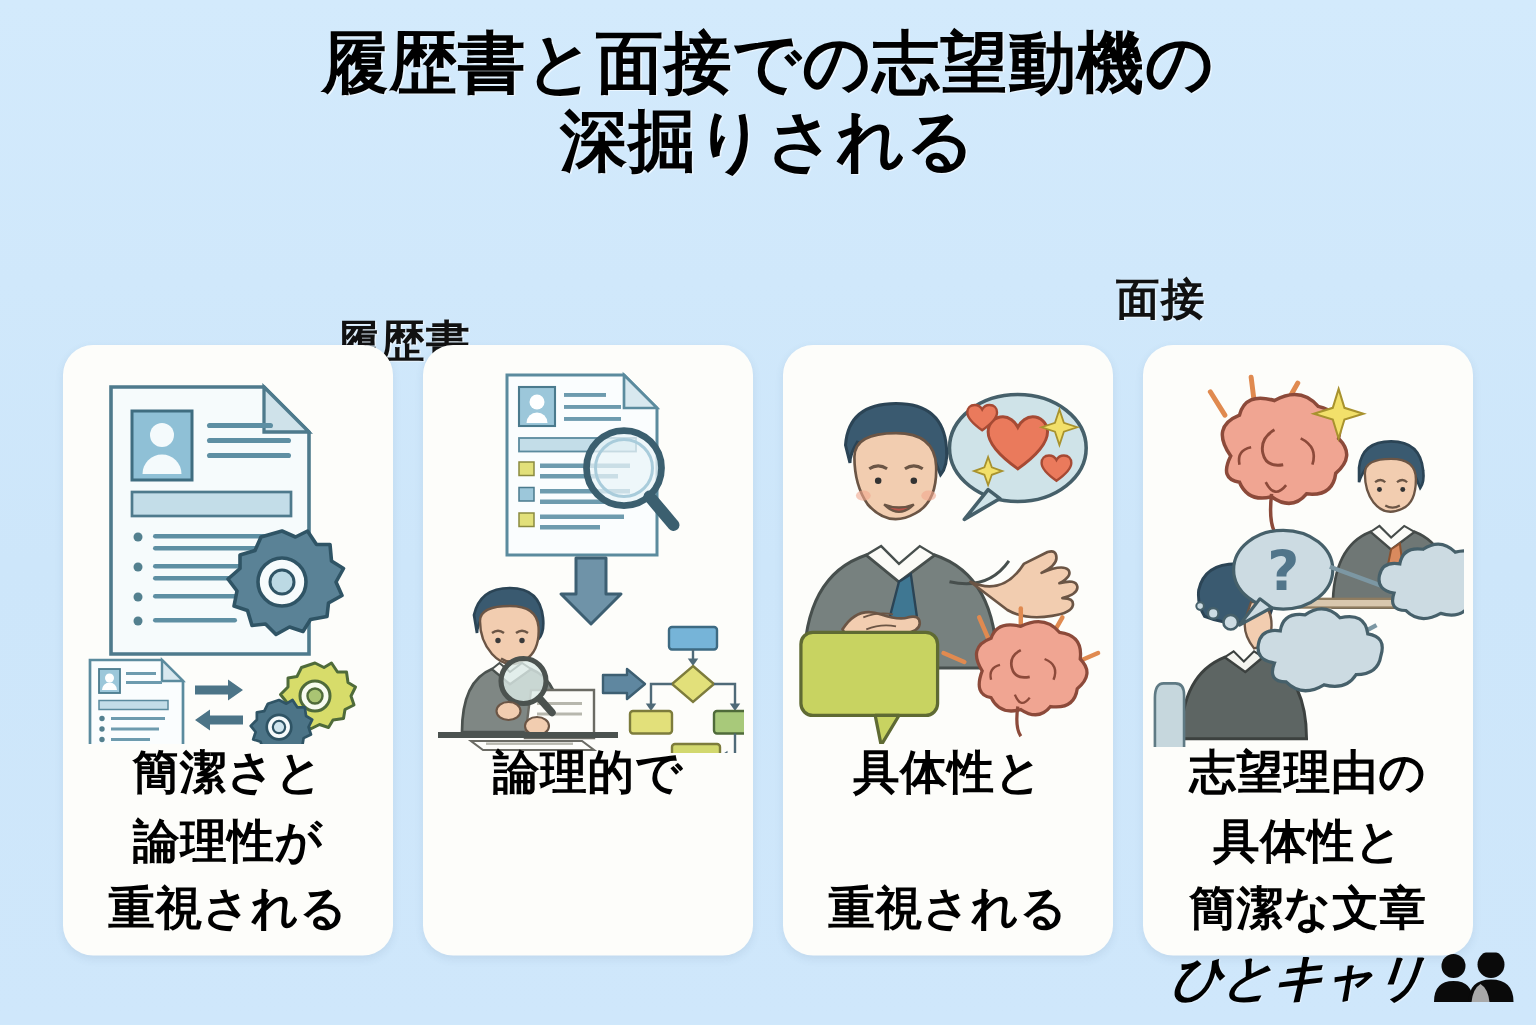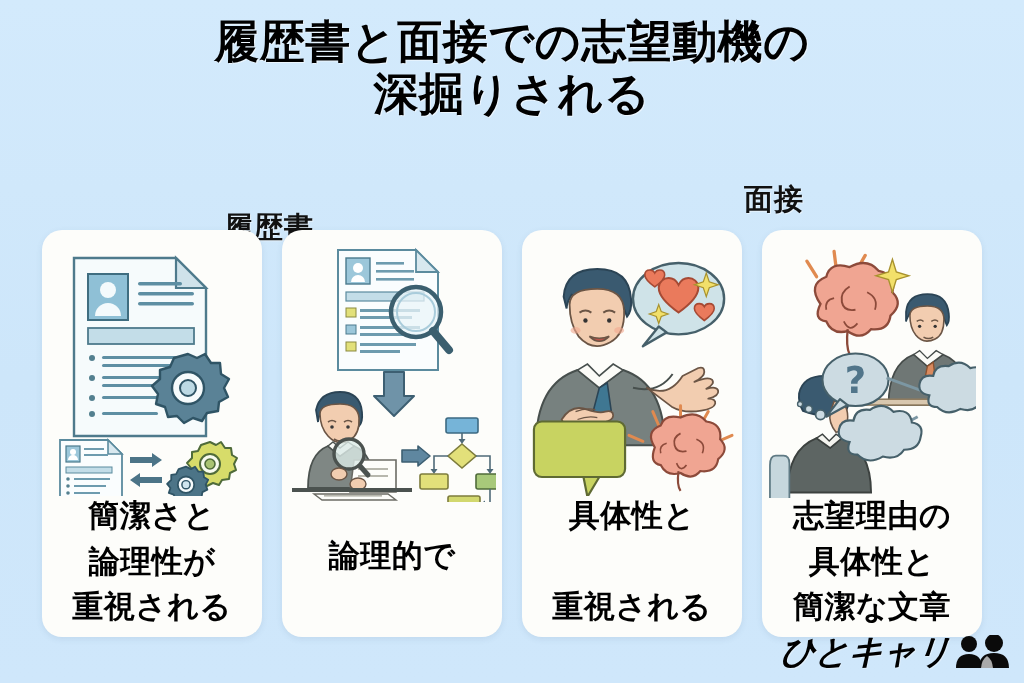--- a/index.html
+++ b/index.html
@@ -95,21 +95,21 @@
   }
   .cap-line {
     display: block;
     font-size: 31px;
     font-weight: 700;
     color: #000000;
     line-height: 1.16;
     letter-spacing: 0.5px;
     white-space: nowrap;
   }
-  .card-caption.two-line { justify-content: center; padding-bottom: 16px; }
+  .card-caption.two-line { justify-content: flex-start; padding-bottom: 16px; }
 
   
   .logo {
     position: absolute;
     right: 14px;
     bottom: 8px;
     display: flex;
     align-items: center;
     gap: 4px;
     height: 46px;

